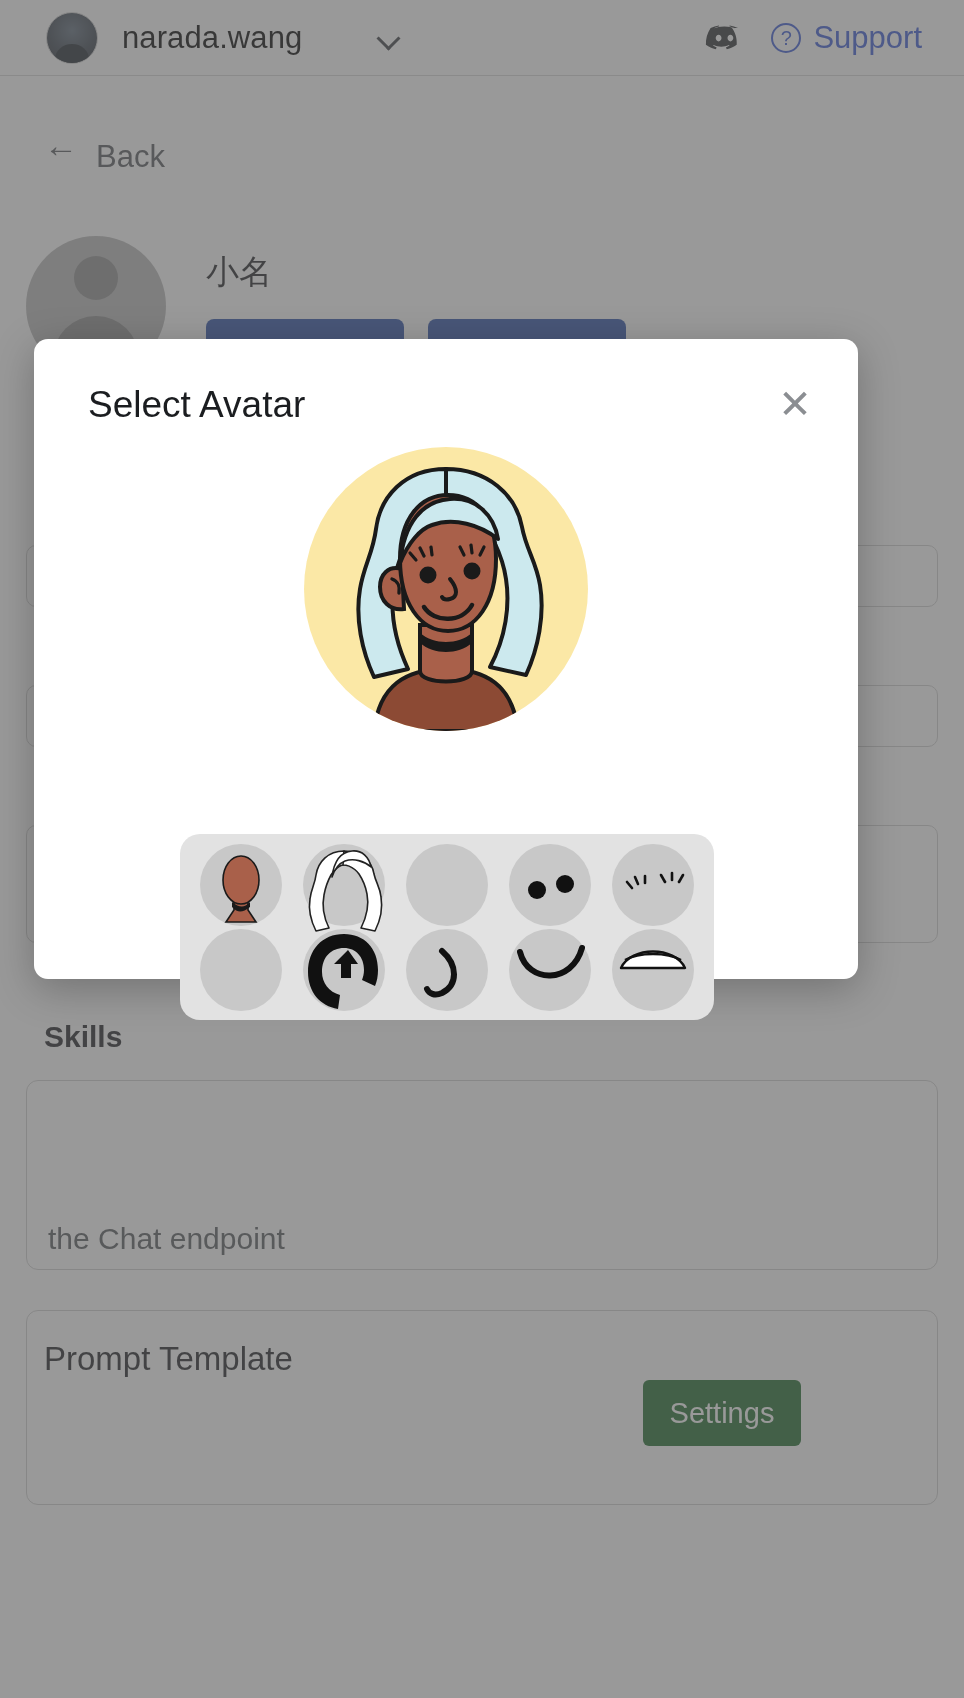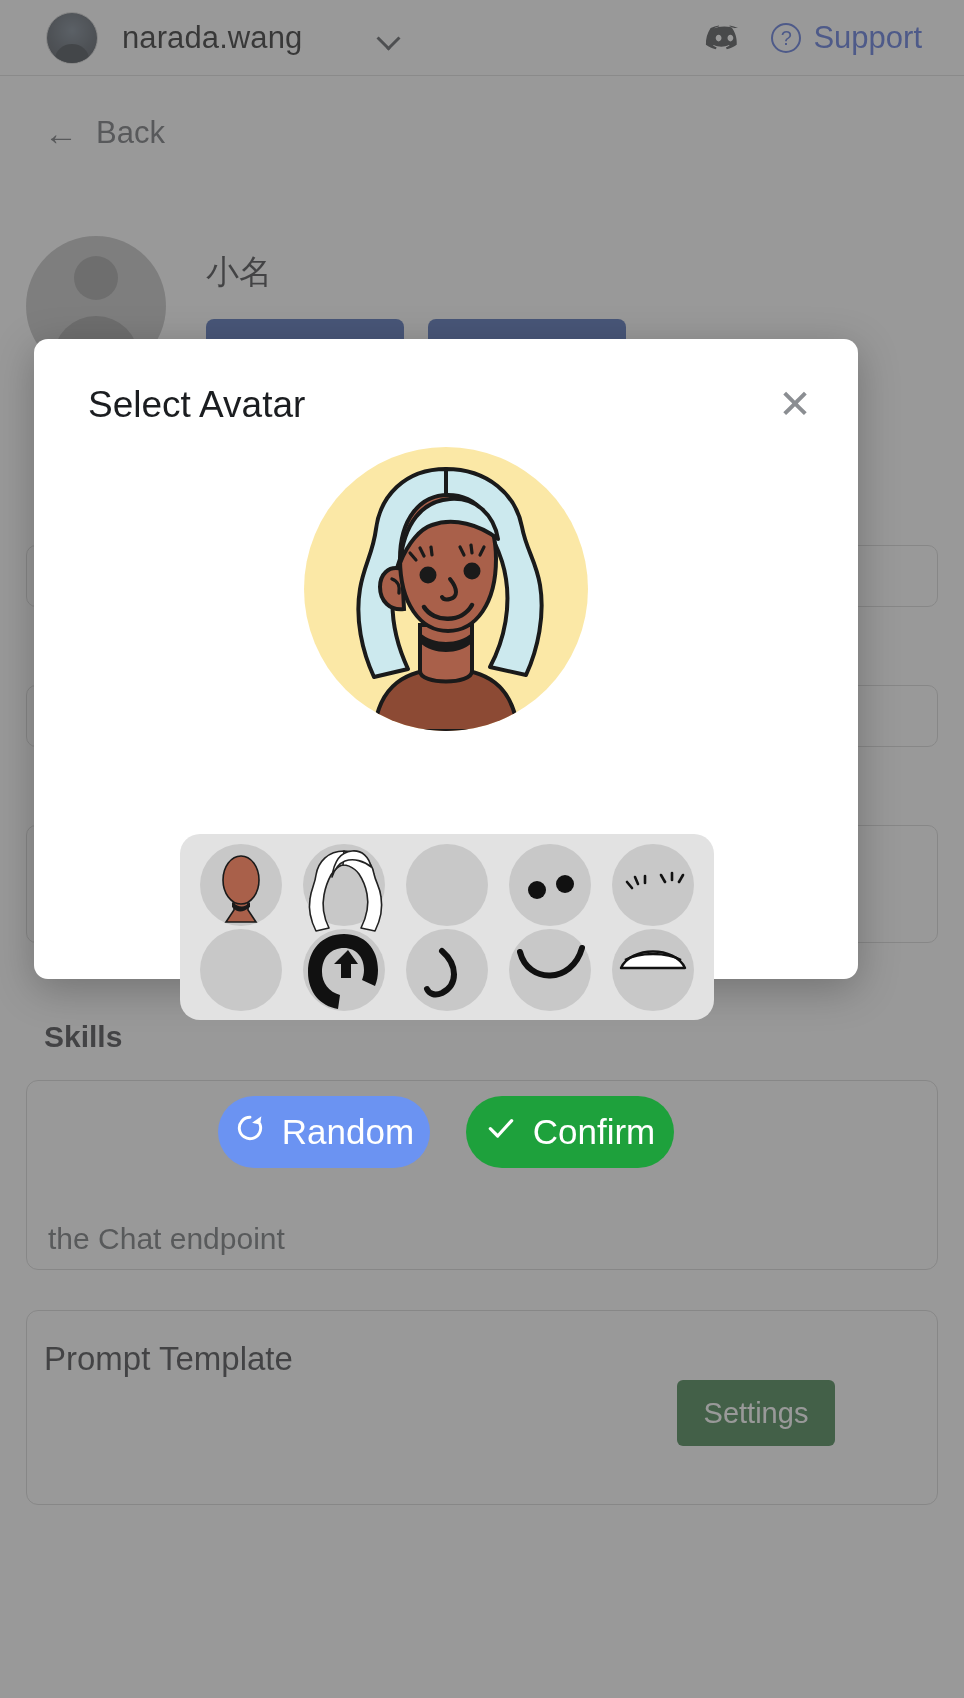--- a/index.html
+++ b/index.html
@@ -59,21 +59,21 @@
     width:30px; height:30px; border:2.5px solid #3b5bd4; border-radius:50%;
     display:flex; align-items:center; justify-content:center;
     font-size:20px; color:#3b5bd4; line-height:1;
   }
 
   .back-row {
     position:absolute; left:44px; top:115px;
     display:flex; align-items:center; gap:18px;
   }
   .back-arrow { font-size: 34px; color:#55585d; line-height:1; }
-  .back-label { font-size: 31px; color:#55585d; }
+  .back-label { font-size: 31px; color:#55585d;margin-top:24px; }
 
   .profile-row { position:absolute; left:26px; top:236px; display:flex; align-items:flex-start; }
   .profile-pic {
     width:140px; height:140px; border-radius:50%;
     background:#b9b9b9; position:relative; overflow:hidden;
   }
   .profile-pic::before {
     content:""; position:absolute; left:50%; top:20px; transform:translateX(-50%);
     width:44px; height:44px; border-radius:50%; background:#8e8e8e;
   }
@@ -205,21 +205,21 @@
     <div class="field-box" style="top:685px;"></div>
     <div class="field-label" style="top:788px;">Description</div>
     <div class="field-box" style="top:825px; height:118px;"></div>
 
     <div class="section-head" style="top:1020px;">Skills</div>
     <div class="card" style="top:1080px; height:190px;"></div>
     <div class="ghost-text" style="left:48px; top:1222px;">the Chat endpoint</div>
 
     <div class="card" style="top:1310px; height:195px;"></div>
     <div class="card-title" style="top:1340px;">Prompt Template</div>
-    <div class="settings-btn" style="left:677px; top:1380px;">Settings</div>
+    <div class="settings-btn" style="left:643px; top:1380px;">Settings</div>
   </div>
 
   <div class="dim"></div>
 
   <div class="modal">
 
     <div class="modal-title">Select Avatar</div>
     <div class="modal-close">✕</div>
 
     <div class="preview-wrap">
@@ -330,33 +330,14 @@
       </div>
 
       <div class="thumb">
         <svg width="88" height="88" viewBox="0 0 88 88" style="position:absolute;left:-3px;top:-3px">
           <path d="M12 42 c10 -22 54 -22 64 0 z" fill="#ffffff" stroke="#111" stroke-width="2.4" stroke-linejoin="round"></path>
           <path d="M16 34 c14 -8 42 -8 56 0" fill="none" stroke="#111" stroke-width="2.4"></path>
         </svg>
       </div>
     </div>
 
-    <div class="btn-row">
-      <button class="btn btn-random">
-        <span>
-          <svg width="32" height="32" viewBox="0 0 24 24">
-            <path d="M12 4a8 8 0 1 0 7.4 5" fill="none" stroke="#fff" stroke-width="2.2" stroke-linecap="round"></path>
-            <path d="M20.5 3.2 L19.6 9.4 L13.6 8.1 z" fill="#fff"></path>
-          </svg>
-        </span>
-        <span>Random</span>
-      </button>
-      <button class="btn btn-confirm">
-        <span>
-          <svg width="32" height="32" viewBox="0 0 24 24">
-            <path d="M4 12.5 L9.5 18 L20 6.5" fill="none" stroke="#fff" stroke-width="2.4" stroke-linecap="round" stroke-linejoin="round"></path>
-          </svg>
-        </span>
-        <span>Confirm</span>
-      </button>
-    </div>
   </div>
 </div>
 
 </body></html>

